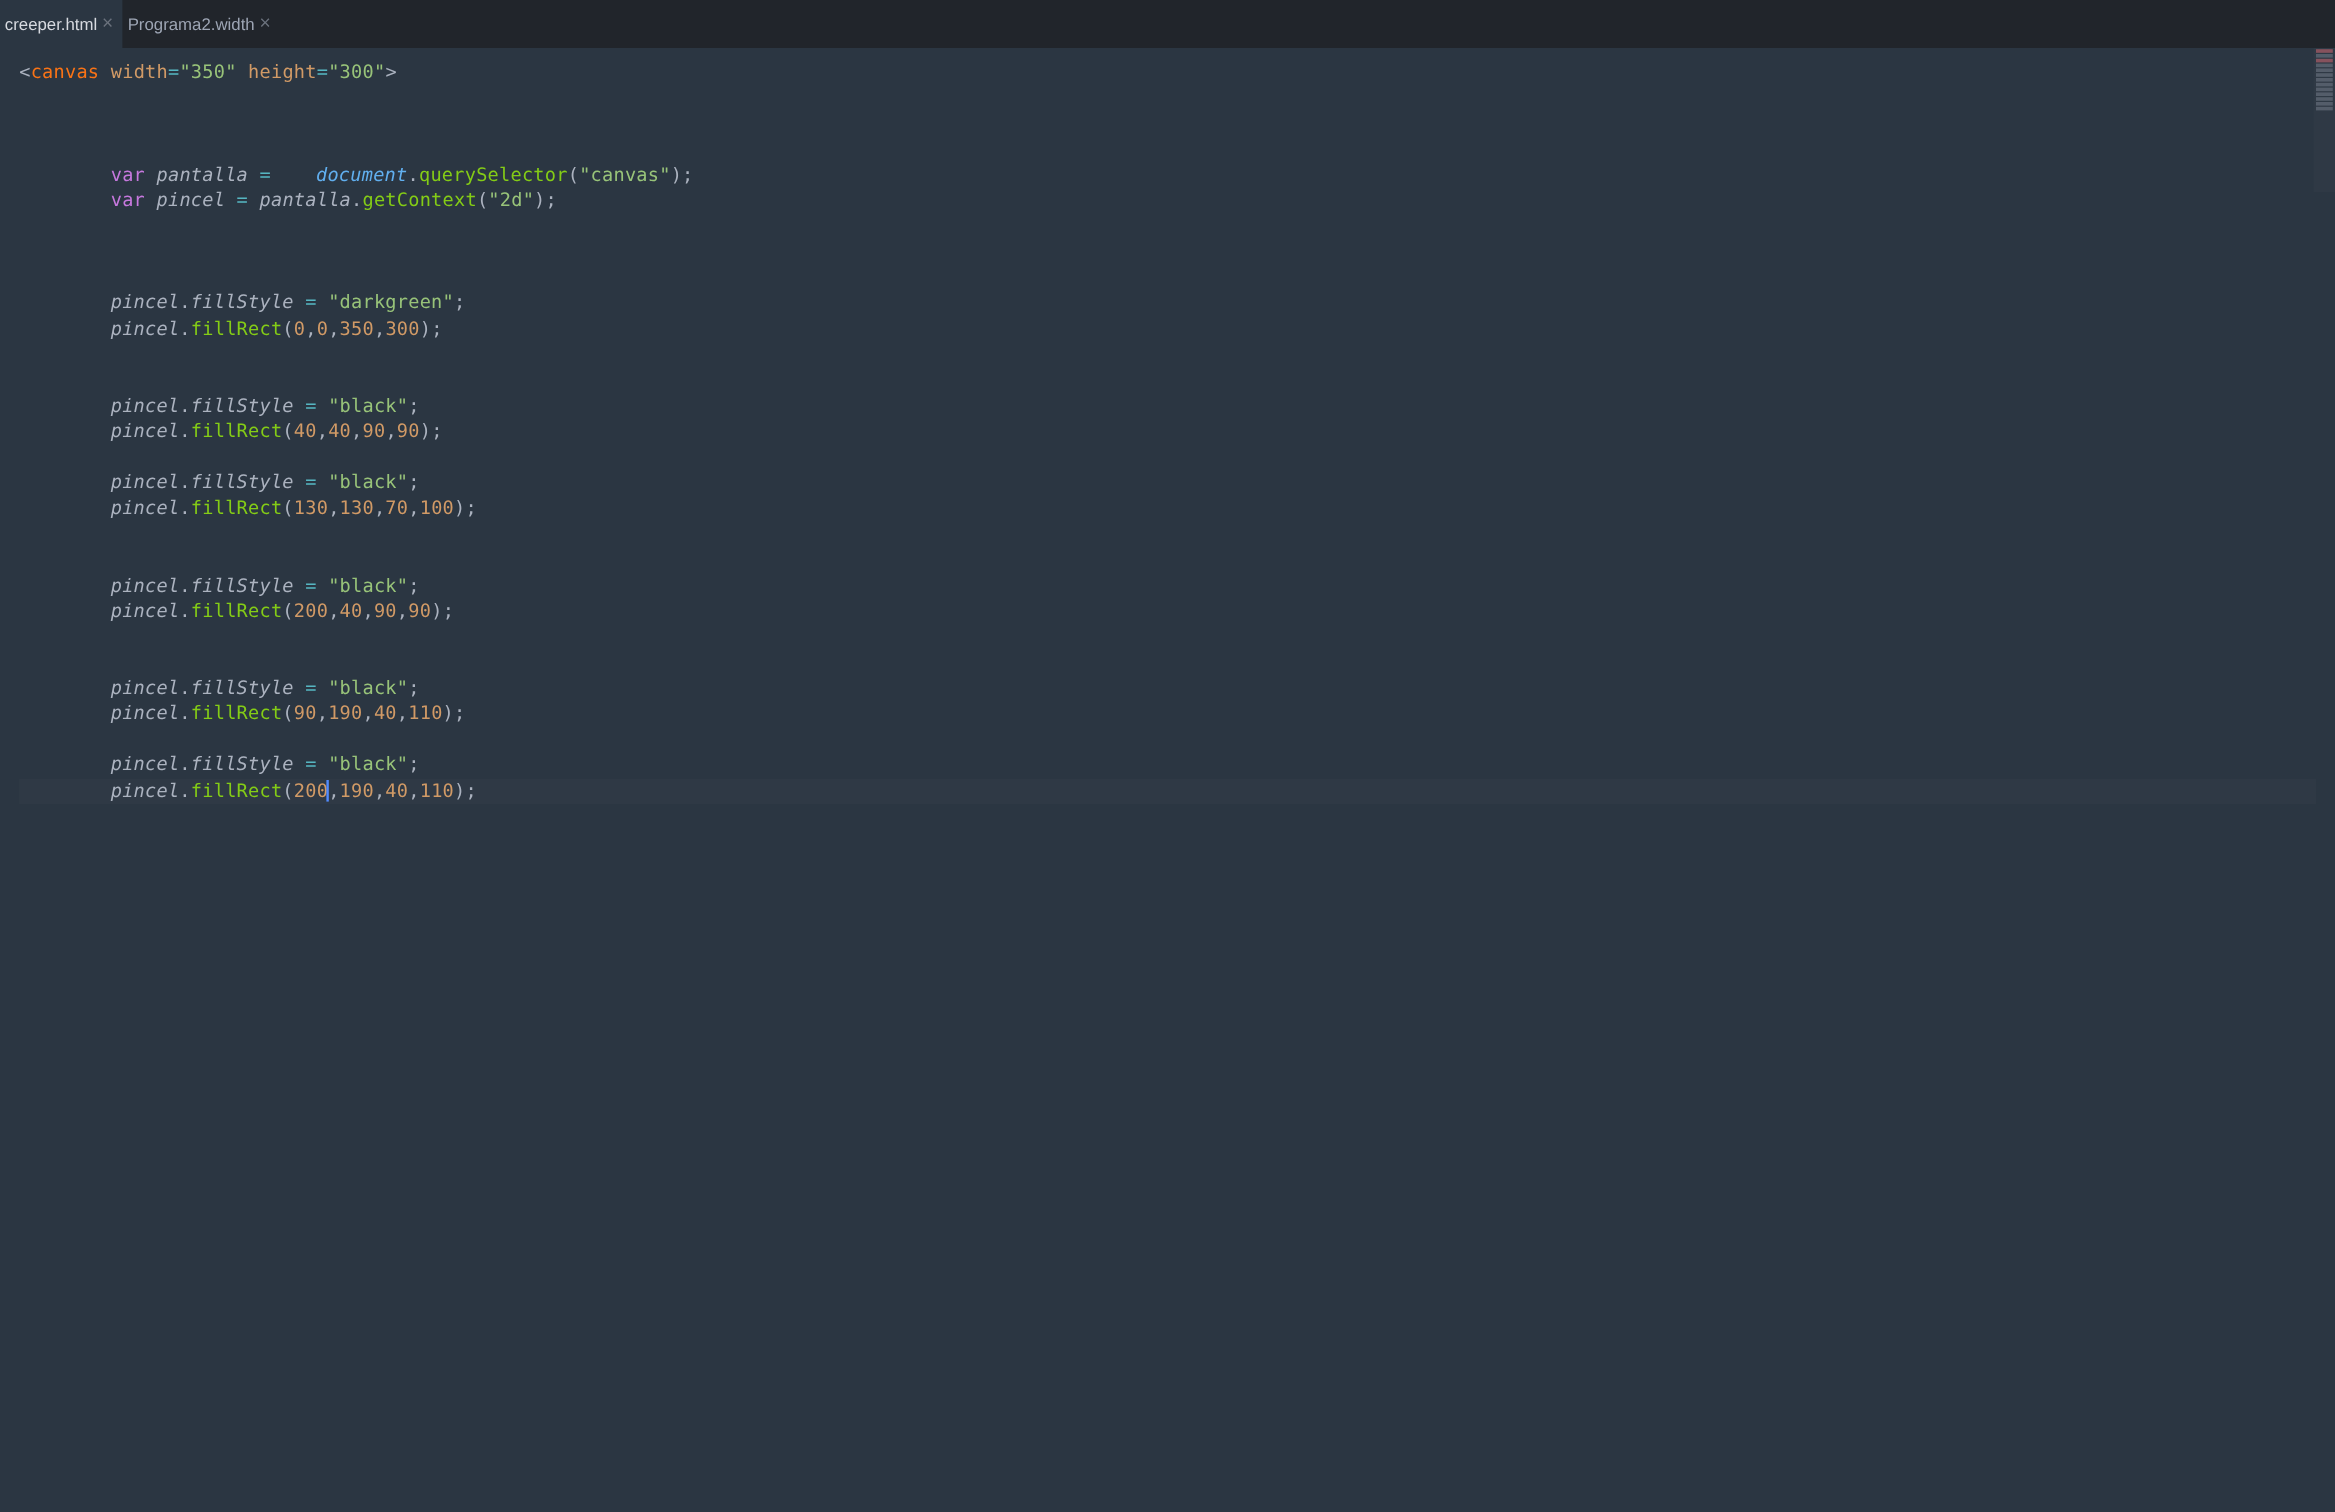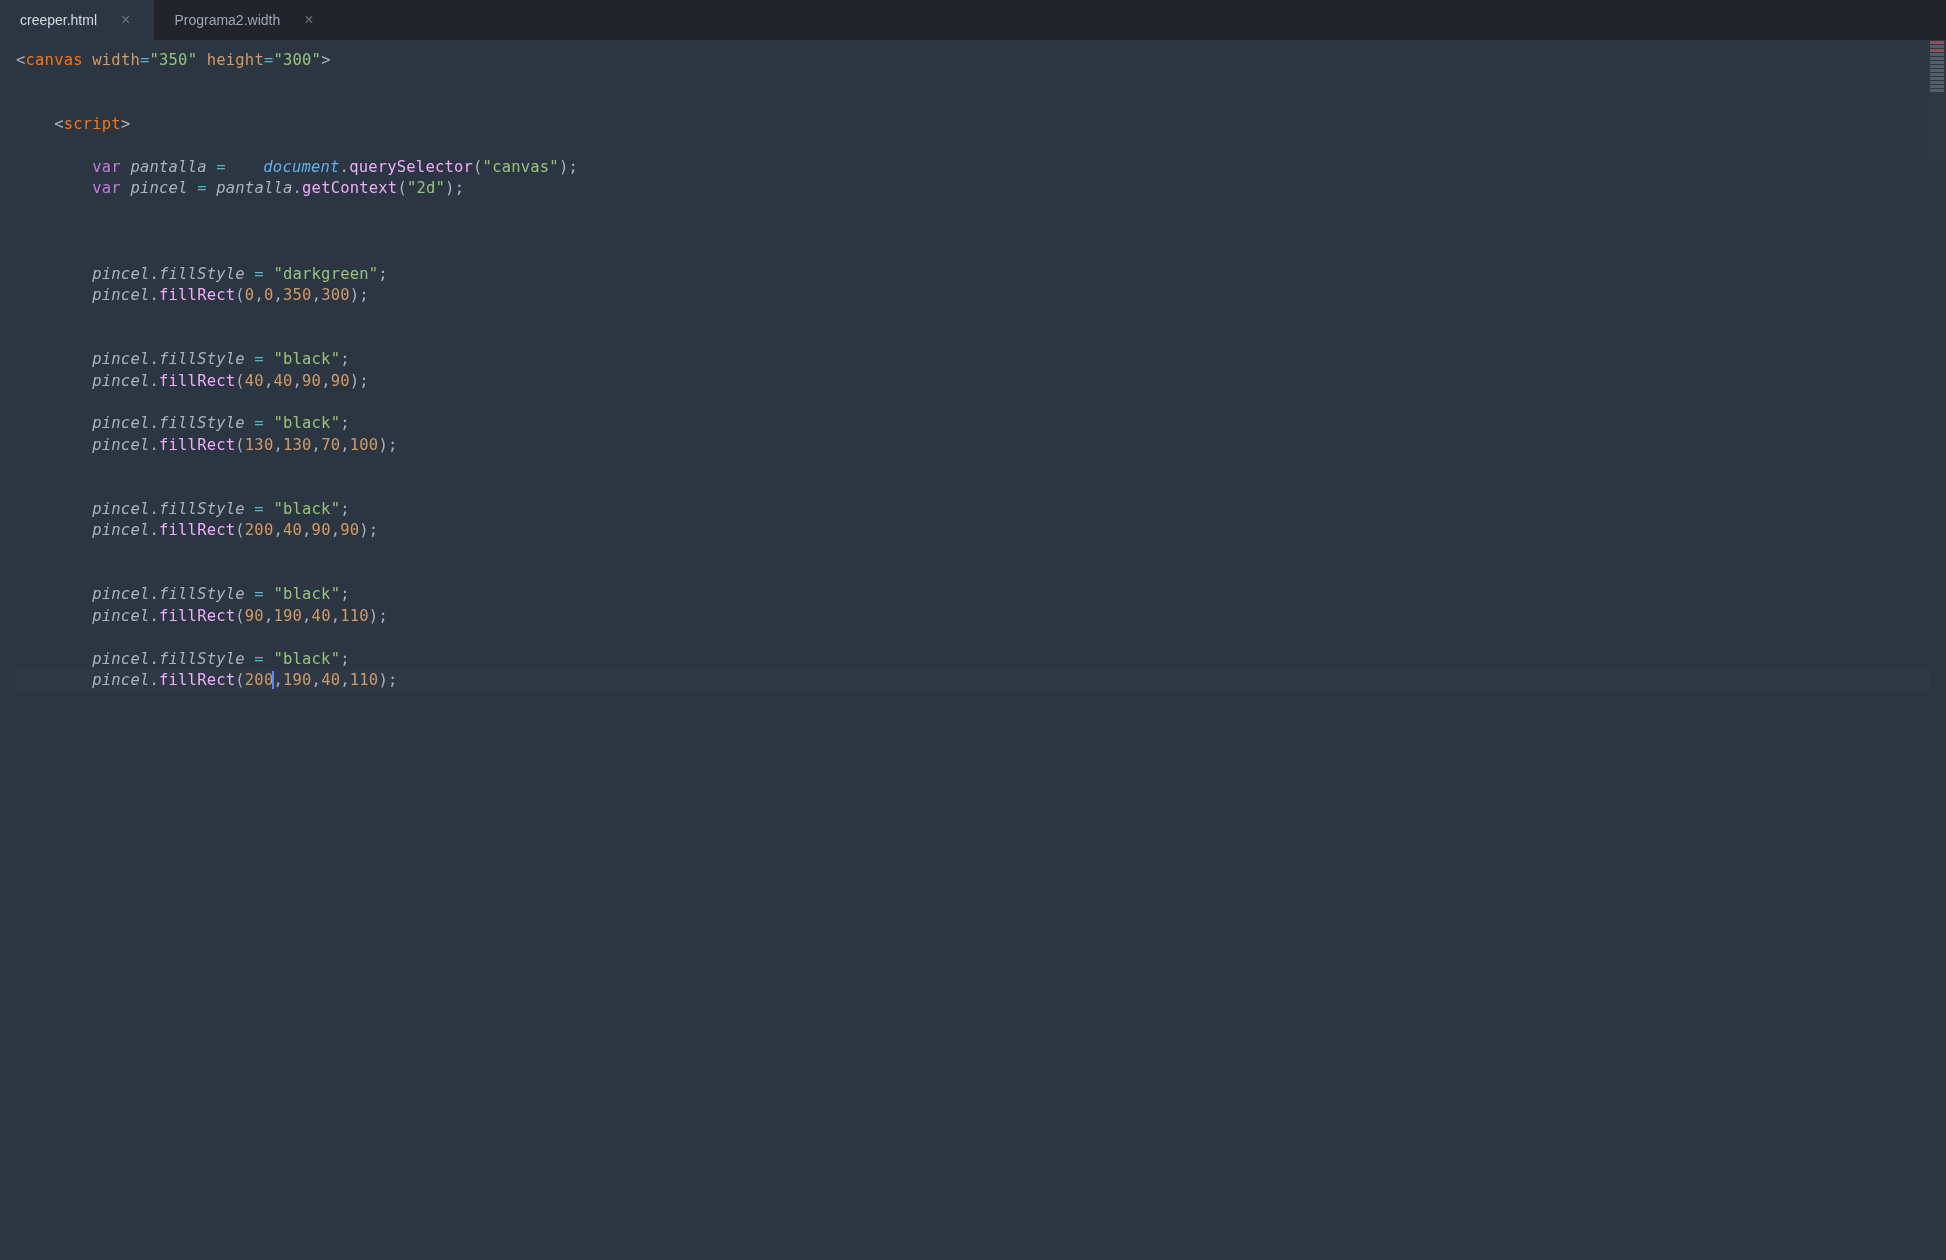--- a/index.html
+++ b/index.html
@@ -21,27 +21,26 @@
     
     .tabs {
       display: flex;
       background: #21252b;
       height: 40px;
     }
     
     .tab {
       display: flex;
       align-items: center;
-      padding: 0 20px;
+      padding: 0 4px;
       height: 100%;
       color: #9da5b4;
       font-size: 14px;
       font-family: -apple-system, BlinkMacSystemFont, 'Segoe UI', sans-serif;
       cursor: pointer;
-      gap: 20px;
     }
     
     .tab.active {
       background: #2b3642;
       color: #d7dae0;
     }
     
     .tab-close {
       color: #6b727d;
       font-size: 16px;
@@ -67,21 +66,21 @@
     
     
     .tag-bracket { color: #abb2bf; }
     .tag-name { color: #f97316; }
     .attr-name { color: #d19a66; text-align: right; }
     .attr-value { color: #98c379; }
     .punct { color: #abb2bf; }
     .keyword { color: #c678dd; }
     .variable { color: #abb2bf; font-style: italic; }
     .builtin { color: #61afef; font-style: italic; margin-left: 28px; }
-    .method { color: #f0abfc; margin-top: 10px; }
+    .method { color: #84cc16; margin-top: 10px; }
     .string { color: #98c379; }
     .number { color: #d19a66; }
     .operator { color: #56b6c2; }
     .dot { color: #abb2bf; }
     .paren { color: #abb2bf; }
     .semi { color: #abb2bf; }
     
     .cursor {
       display: inline-block;
       width: 2px;
@@ -124,21 +123,20 @@
       <span>Programa2.width</span>
       <span class="tab-close">×</span>
     </div>
   </div>
 
 <div class="editor">
 
 <div class="line"><span></span><span class="tag-bracket">&lt;</span><span class="tag-name">canvas</span><span class="punct"> </span><span class="attr-name">width</span><span class="operator">=</span><span class="attr-value">"350"</span><span class="punct"> </span><span class="attr-name">height</span><span class="operator">=</span><span class="attr-value">"300"</span><span class="tag-bracket">&gt;</span></div>
     <div class="line">    </div>
     <div class="line">    </div>
-    <div class="line"><span>    </span><span class="tag-bracket">&lt;</span><span class="tag-name">script</span><span class="tag-bracket">&gt;</span></div>
     <div class="line">        </div>
     <div class="line"><span>        </span><span class="keyword">var</span><span class="punct"> </span><span class="variable">pantalla</span><span class="punct"> </span><span class="operator">=</span><span class="punct"> </span><span class="builtin">document</span><span class="dot">.</span><span class="method">querySelector</span><span class="paren">(</span><span class="string">"canvas"</span><span class="paren">)</span><span class="semi">;</span></div>
     <div class="line"><span>        </span><span class="keyword">var</span><span class="punct"> </span><span class="variable">pincel</span><span class="punct"> </span><span class="operator">=</span><span class="punct"> </span><span class="variable">pantalla</span><span class="dot">.</span><span class="method">getContext</span><span class="paren">(</span><span class="string">"2d"</span><span class="paren">)</span><span class="semi">;</span></div>
     <div class="line">        </div>
     <div class="line">        </div>
     <div class="line">        </div>
     <div class="line"><span>        </span><span class="variable">pincel</span><span class="dot">.</span><span class="variable">fillStyle</span><span class="punct"> </span><span class="operator">=</span><span class="punct"> </span><span class="string">"darkgreen"</span><span class="semi">;</span></div>
     <div class="line"><span>        </span><span class="variable">pincel</span><span class="dot">.</span><span class="method">fillRect</span><span class="paren">(</span><span class="number">0</span><span class="punct">,</span><span class="number">0</span><span class="punct">,</span><span class="number">350</span><span class="punct">,</span><span class="number">300</span><span class="paren">)</span><span class="semi">;</span></div>
     <div class="line">        </div>
     <div class="line">        </div>

